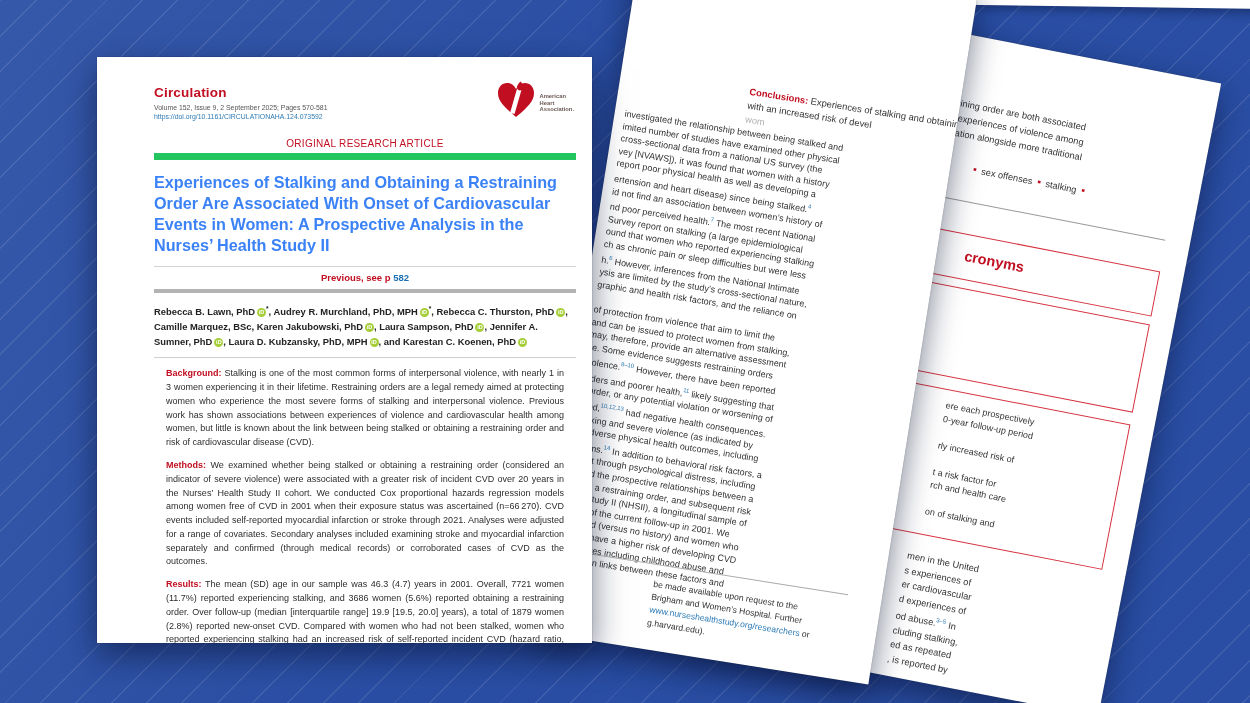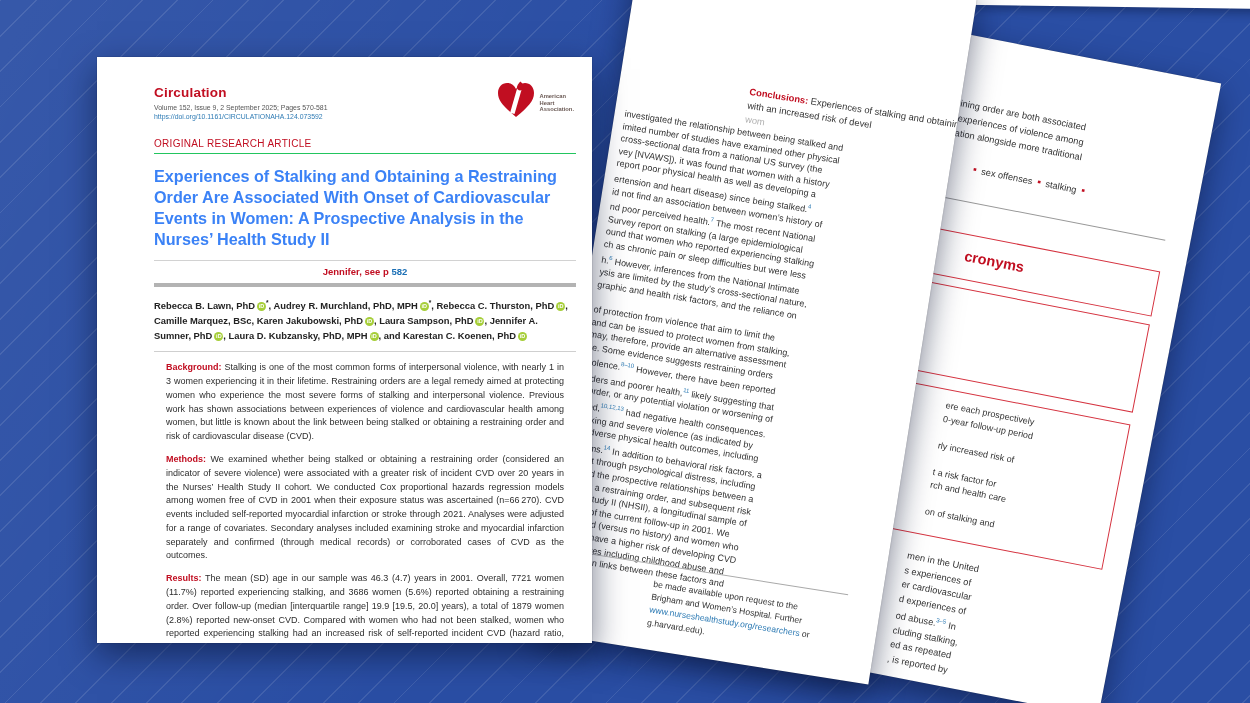--- a/index.html
+++ b/index.html
@@ -26,21 +26,21 @@
     box-shadow:0 4px 10px rgba(5,15,45,.4);
   }
   
   #pageL{left:97px;top:57px;width:495px;height:586px;z-index:3;padding:28px 16px 0 57px;}
   .journal{color:#C10E21;font-size:13.5px;font-weight:600;letter-spacing:.2px;}
   .volline{font-size:6.9px;color:#555;margin-top:4px;}
   .doi{font-size:6.9px;color:#2E7BB4;margin-top:2px;}
   #ahaLogo{position:absolute;right:18px;top:24px;display:flex;align-items:center;gap:4px;}
   #ahaLogo .txt div{font-size:5.8px;line-height:6.6px;font-weight:bold;color:#6b5a55;}
   .ora{margin-top:18px;color:#C10E21;font-size:10px;font-weight:400;letter-spacing:.3px;
-       border-bottom:1px solid #22c55e;padding-bottom:4px;}
+       border-bottom:7px solid #22c55e;padding-bottom:4px;text-align:center;}
   .title{margin-top:12px;font-size:16.2px;line-height:21px;font-weight:bold;color:#3b82f6;}
   .edrow{margin-top:10px;border-top:1px solid #d2d2d2;padding:5px 0 6px;text-align:center;
          font-size:9.5px;font-weight:bold;color:#C10E21;}
   .edrow .edpage{color:#1B6FB5;}
   .graybar{height:4px;background:#b3b3b3;}
   .authors{margin-top:8px;font-size:9.4px;line-height:15px;font-weight:bold;color:#222;
            padding-bottom:8px;border-bottom:1px solid #cfcfcf;}
   .orcid{display:inline-block;width:9px;height:9px;background:#A6CE39;color:#fff;border-radius:50%;
          font-size:5.5px;line-height:9px;text-align:center;font-weight:bold;margin-left:2px;vertical-align:1px;}
   .astar{font-size:6.5px;}
@@ -189,21 +189,21 @@
       <div>American</div>
       <div>Heart</div>
       <div>Association.</div>
     </span>
   </div>
 
   <div class="ora">ORIGINAL RESEARCH ARTICLE</div>
   <div class="title">Experiences of Stalking and Obtaining a Restraining Order Are Associated With Onset of Cardiovascular Events in Women: A Prospective Analysis in the Nurses’ Health Study II</div>
 
   <div class="edrow">
-    <span>Jennifer, see p </span><span class="edpage">582</span>
+    <span>Previous, see p </span><span class="edpage">582</span>
   </div>
   <div class="graybar"></div>
 
   <div class="authors"><span>Rebecca B. Lawn, PhD</span><span class="orcid">iD</span><sup class="astar">*</sup>, <span>Audrey R. Murchland, PhD, MPH</span><span class="orcid">iD</span><sup class="astar">*</sup>, <span>Rebecca C. Thurston, PhD</span><span class="orcid">iD</span>, <span>Camille Marquez, BSc</span>, <span>Karen Jakubowski, PhD</span><span class="orcid">iD</span>, <span>Laura Sampson, PhD</span><span class="orcid">iD</span>, <span>Jennifer A. Sumner, PhD</span><span class="orcid">iD</span>, <span>Laura D. Kubzansky, PhD, MPH</span><span class="orcid">iD</span>, <span>and Karestan C. Koenen, PhD</span><span class="orcid">iD</span></div>
 
   <div class="abs">
     <p><span class="lead">Background:</span><span> Stalking is one of the most common forms of interpersonal violence, with nearly 1 in 3 women experiencing it in their lifetime. Restraining orders are a legal remedy aimed at protecting women who experience the most severe forms of stalking and interpersonal violence. Previous work has shown associations between experiences of violence and cardiovascular health among women, but little is known about the link between being stalked or obtaining a restraining order and risk of cardiovascular disease (CVD).</span></p>
     <p><span class="lead">Methods:</span><span> We examined whether being stalked or obtaining a restraining order (considered an indicator of severe violence) were associated with a greater risk of incident CVD over 20 years in the Nurses’ Health Study II cohort. We conducted Cox proportional hazards regression models among women free of CVD in 2001 when their exposure status was ascertained (n=66 270). CVD events included self-reported myocardial infarction or stroke through 2021. Analyses were adjusted for a range of covariates. Secondary analyses included examining stroke and myocardial infarction separately and confirmed (through medical records) or corroborated cases of CVD as the outcomes.</span></p>
     <p><span class="lead">Results:</span><span> The mean (SD) age in our sample was 46.3 (4.7) years in 2001. Overall, 7721 women (11.7%) reported experiencing stalking, and 3686 women (5.6%) reported obtaining a restraining order. Over follow-up (median [interquartile range] 19.9 [19.5, 20.0] years), a total of 1879 women (2.8%) reported new-onset CVD. Compared with women who had not been stalked, women who reported experiencing stalking had an increased risk of self-reported incident CVD (hazard ratio, 1.41 [95% CI, 1.24–1.60]), adjusting for sociodemographic and childhood or family factors. Women who had, versus had not, obtained a restraining order also had an increased risk of self-reported incident CVD (adjusted hazard ratio, 1.70 [95% CI,</span></p>
   </div>

